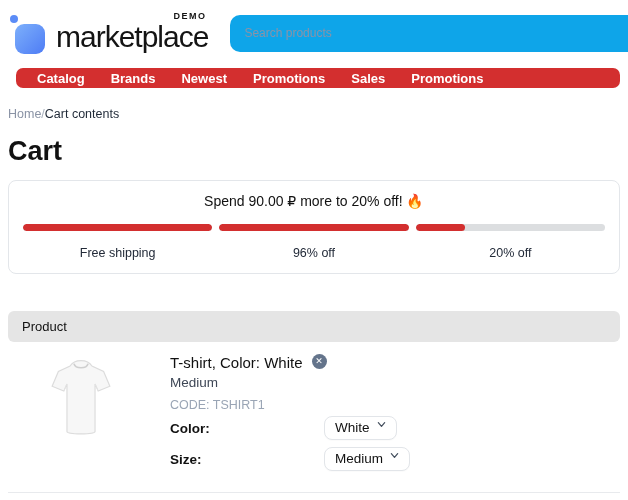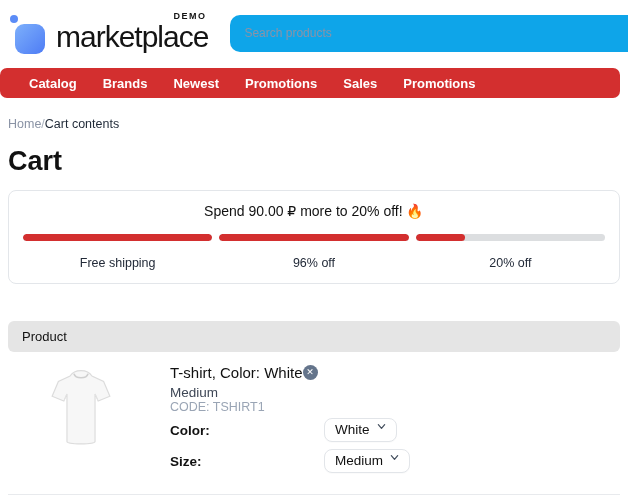--- a/index.html
+++ b/index.html
@@ -23,22 +23,22 @@
     background:linear-gradient(135deg,#7db0fb 0%,#4e7cf5 100%);}
   .brand-wrap{position:relative;padding-top:8px;}
   .brand{font-size:30px;font-weight:500;letter-spacing:-1px;color:#141414;}
   .brand-badge{position:absolute;top:-1px;right:2px;font-size:9px;font-weight:700;
     letter-spacing:1.5px;color:#141414;}
   .search{flex:1;height:37px;background:#0ea5e9;border:none;border-radius:10px 0 0 10px;
     padding:0 14px;font-size:12px;color:#333;outline:none;}
   .search::placeholder{color:#8b93a7;}
 
   
-  .nav{margin:4px 8px 0 0;height:30px;background:var(--accent-red);border-radius:7px;
-    display:flex;align-items:center;padding:0 16px;}
+  .nav{margin:4px 8px 0 16px;height:20px;background:var(--accent-red);border-radius:7px;
+    display:flex;align-items:center;padding:0 8px;}
   .nav-item{color:#fff;font-size:13px;font-weight:700;padding:0 13px;cursor:pointer;white-space:nowrap;}
 
   
   .breadcrumb{margin:19px 8px 0 8px;font-size:12.5px;display:flex;align-items:center;}
   .crumb-home{color:var(--text-muted);cursor:pointer;}
   .crumb-sep{color:#a8b0bd;}
   .crumb-current{color:#1f2937;}
 
   
   .page-title{margin:15px 8px 0 8px;font-size:27px;font-weight:700;color:#111;}
@@ -52,27 +52,27 @@
   .milestone-track{height:7px;background:var(--track-gray);border-radius:4px;overflow:hidden;}
   .milestone-fill{height:100%;background:var(--accent-red);border-radius:4px;}
   .milestone-label{text-align:center;font-size:12.5px;color:#222a38;margin-top:15px;}
 
   
   .table-header{margin:37px 8px 0 8px;background:#e5e5e5;border-radius:6px;
     padding:8px 14px;font-size:13px;font-weight:400;color:#111;}
   .product-row{margin:12px 8px 0 8px;display:flex;align-items:flex-start;}
   .product-image{width:78px;height:88px;margin-left:34px;flex:0 0 auto;cursor:pointer;}
   .product-details{margin-left:50px;flex:1;}
-  .title-row{display:flex;align-items:center;}
+  .title-row{display:flex;align-items:flex-start;gap:9px;}
   .product-title{font-size:15px;color:#111;}
   .remove-btn{width:15px;height:15px;border-radius:50%;background:#64748b;color:#fff;
     font-size:9px;line-height:15px;text-align:center;cursor:pointer;font-weight:700;
     display:inline-block;flex:0 0 auto;}
   .product-variant{font-size:13.5px;color:#3e4756;margin-top:4px;}
-  .product-code{font-size:12.5px;color:#9aa5b5;margin-top:0;}
+  .product-code{font-size:12.5px;color:#9aa5b5;margin-top:8px;}
   .options{margin-top:4px;}
   .option-row{display:flex;align-items:center;margin-bottom:7px;}
   .option-label{font-size:13.5px;font-weight:700;color:#111;width:154px;flex:0 0 auto;}
   .select{display:inline-flex;align-items:flex-start;gap:7px;background:#fff;
     border:1px solid #e2e5e9;border-radius:8px;padding:3px 10px 4px 10px;font-size:13.5px;
     color:#111;cursor:pointer;box-shadow:0 1px 1px rgba(0,0,0,0.02);}
   .chevron{width:9px;height:9px;flex:0 0 auto;}
 
   
   .divider{margin:14px 8px 0 8px;border-top:1px solid #e8eaed;}

